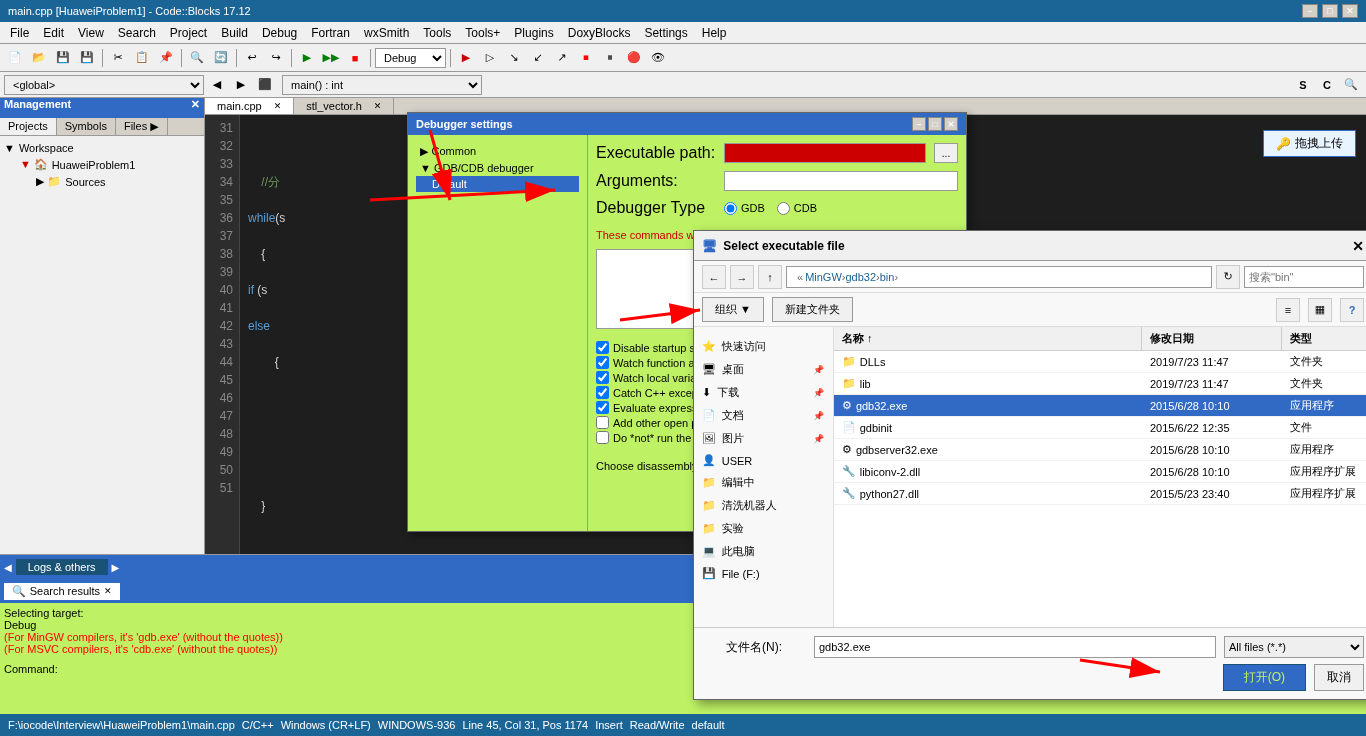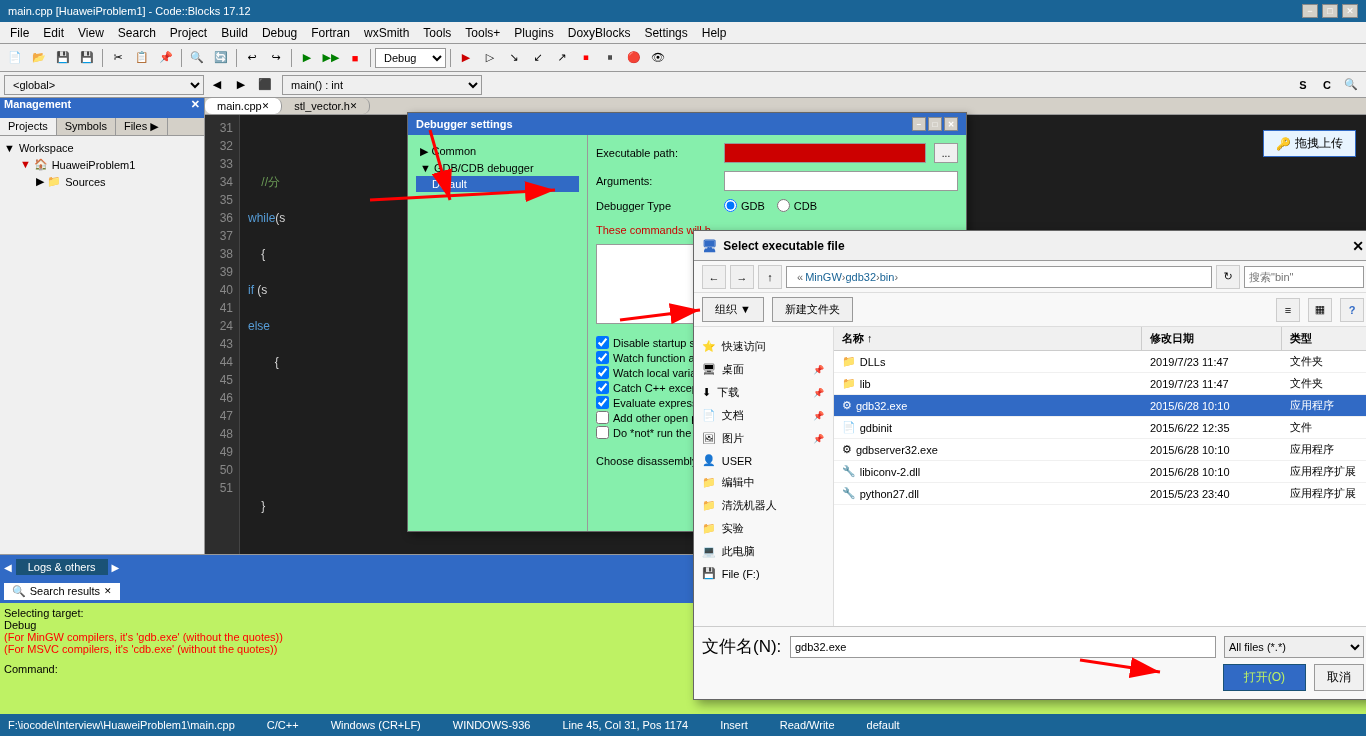--- a/index.html
+++ b/index.html
@@ -102,22 +102,21 @@
       border-bottom: 1px solid #999;
     }
     .editor-tab {
       padding: 2px 12px;
       font-size: 11px;
       cursor: pointer;
       border-right: 1px solid #999;
       background: #d4d0c8;
       display: flex;
       align-items: center;
-      gap: 0;
-      border-radius: 7px;
+      gap: 12px;
     }
     .editor-tab.active { background: white; }
     .tab-close { font-size: 9px; cursor: pointer; }
     .editor-content {
       flex: 1;
       overflow: hidden;
       position: relative;
       display: flex;
     }
     .line-numbers {
@@ -200,34 +199,34 @@
 
     
     .status-bar {
       background: #1a6496;
       color: white;
       height: 22px;
       display: flex;
       align-items: center;
       padding: 0 8px;
       font-size: 11px;
-      gap: 32px;
+      gap: 7px;
       position: fixed;
       bottom: 0;
       width: 1366px;
     }
 
     
     .debugger-dialog {
       position: absolute;
       top: 112px;
       left: 407px;
       width: 560px;
       height: 420px;
-      background: #86efac;
+      background: #bef264;
       border: 1px solid #666;
       box-shadow: 3px 3px 8px rgba(0,0,0,0.4);
       z-index: 20;
       display: flex;
       flex-direction: column;
     }
     .dialog-titlebar {
       background: #316ac5;
       color: white;
       height: 22px;
@@ -259,21 +258,21 @@
     }
     .dialog-section-title {
       font-size: 13px;
       font-weight: bold;
       color: #1a1a8c;
       border-bottom: 1px solid #999;
       padding-bottom: 4px;
       margin-bottom: 4px;
     }
     .field-row { display: flex; align-items: center; gap: 8px; font-size: 11px; }
-    .field-label { min-width: 120px; font-size: 11px; }
+    .field-label { min-width: 120px; font-size: 16px; }
     .field-input {
       flex: 1;
       height: 20px;
       border: 1px solid #999;
       padding: 0 4px;
       font-size: 11px;
       background: #cc0000;
     }
     .field-browse {
       width: 24px;
@@ -405,21 +404,21 @@
     .folder-color { color: #e8a000; }
     .file-dialog-footer {
       border-top: 1px solid #ccc;
       padding: 8px;
       display: flex;
       flex-direction: column;
       gap: 6px;
       background: #f8f8f8;
     }
     .footer-row { display: flex; align-items: center; gap: 8px; }
-    .footer-label { font-size: 17px; width: 80px; }
+    .footer-label { font-size: 12px; width: 80px; margin-left: 24px; }
     .footer-input {
       flex: 1;
       height: 22px;
       border: 1px solid #999;
       padding: 0 4px;
       font-size: 11px;
     }
     .footer-dropdown {
       width: 140px;
       height: 22px;
@@ -609,21 +608,21 @@
           <div>32</div>
           <div>33</div>
           <div>34</div>
           <div>35</div>
         <div>36</div>
           <div>37</div>
           <div>38</div>
           <div>39</div>
           <div>40</div>
         <div>41</div>
-          <div>24</div>
+          <div>42</div>
           <div>43</div>
           <div>44</div>
           <div>45</div>
         <div>46</div>
           <div>47</div>
           <div>48</div>
           <div>49</div>
           <div>50</div>
           <div>51</div>
       </div>

